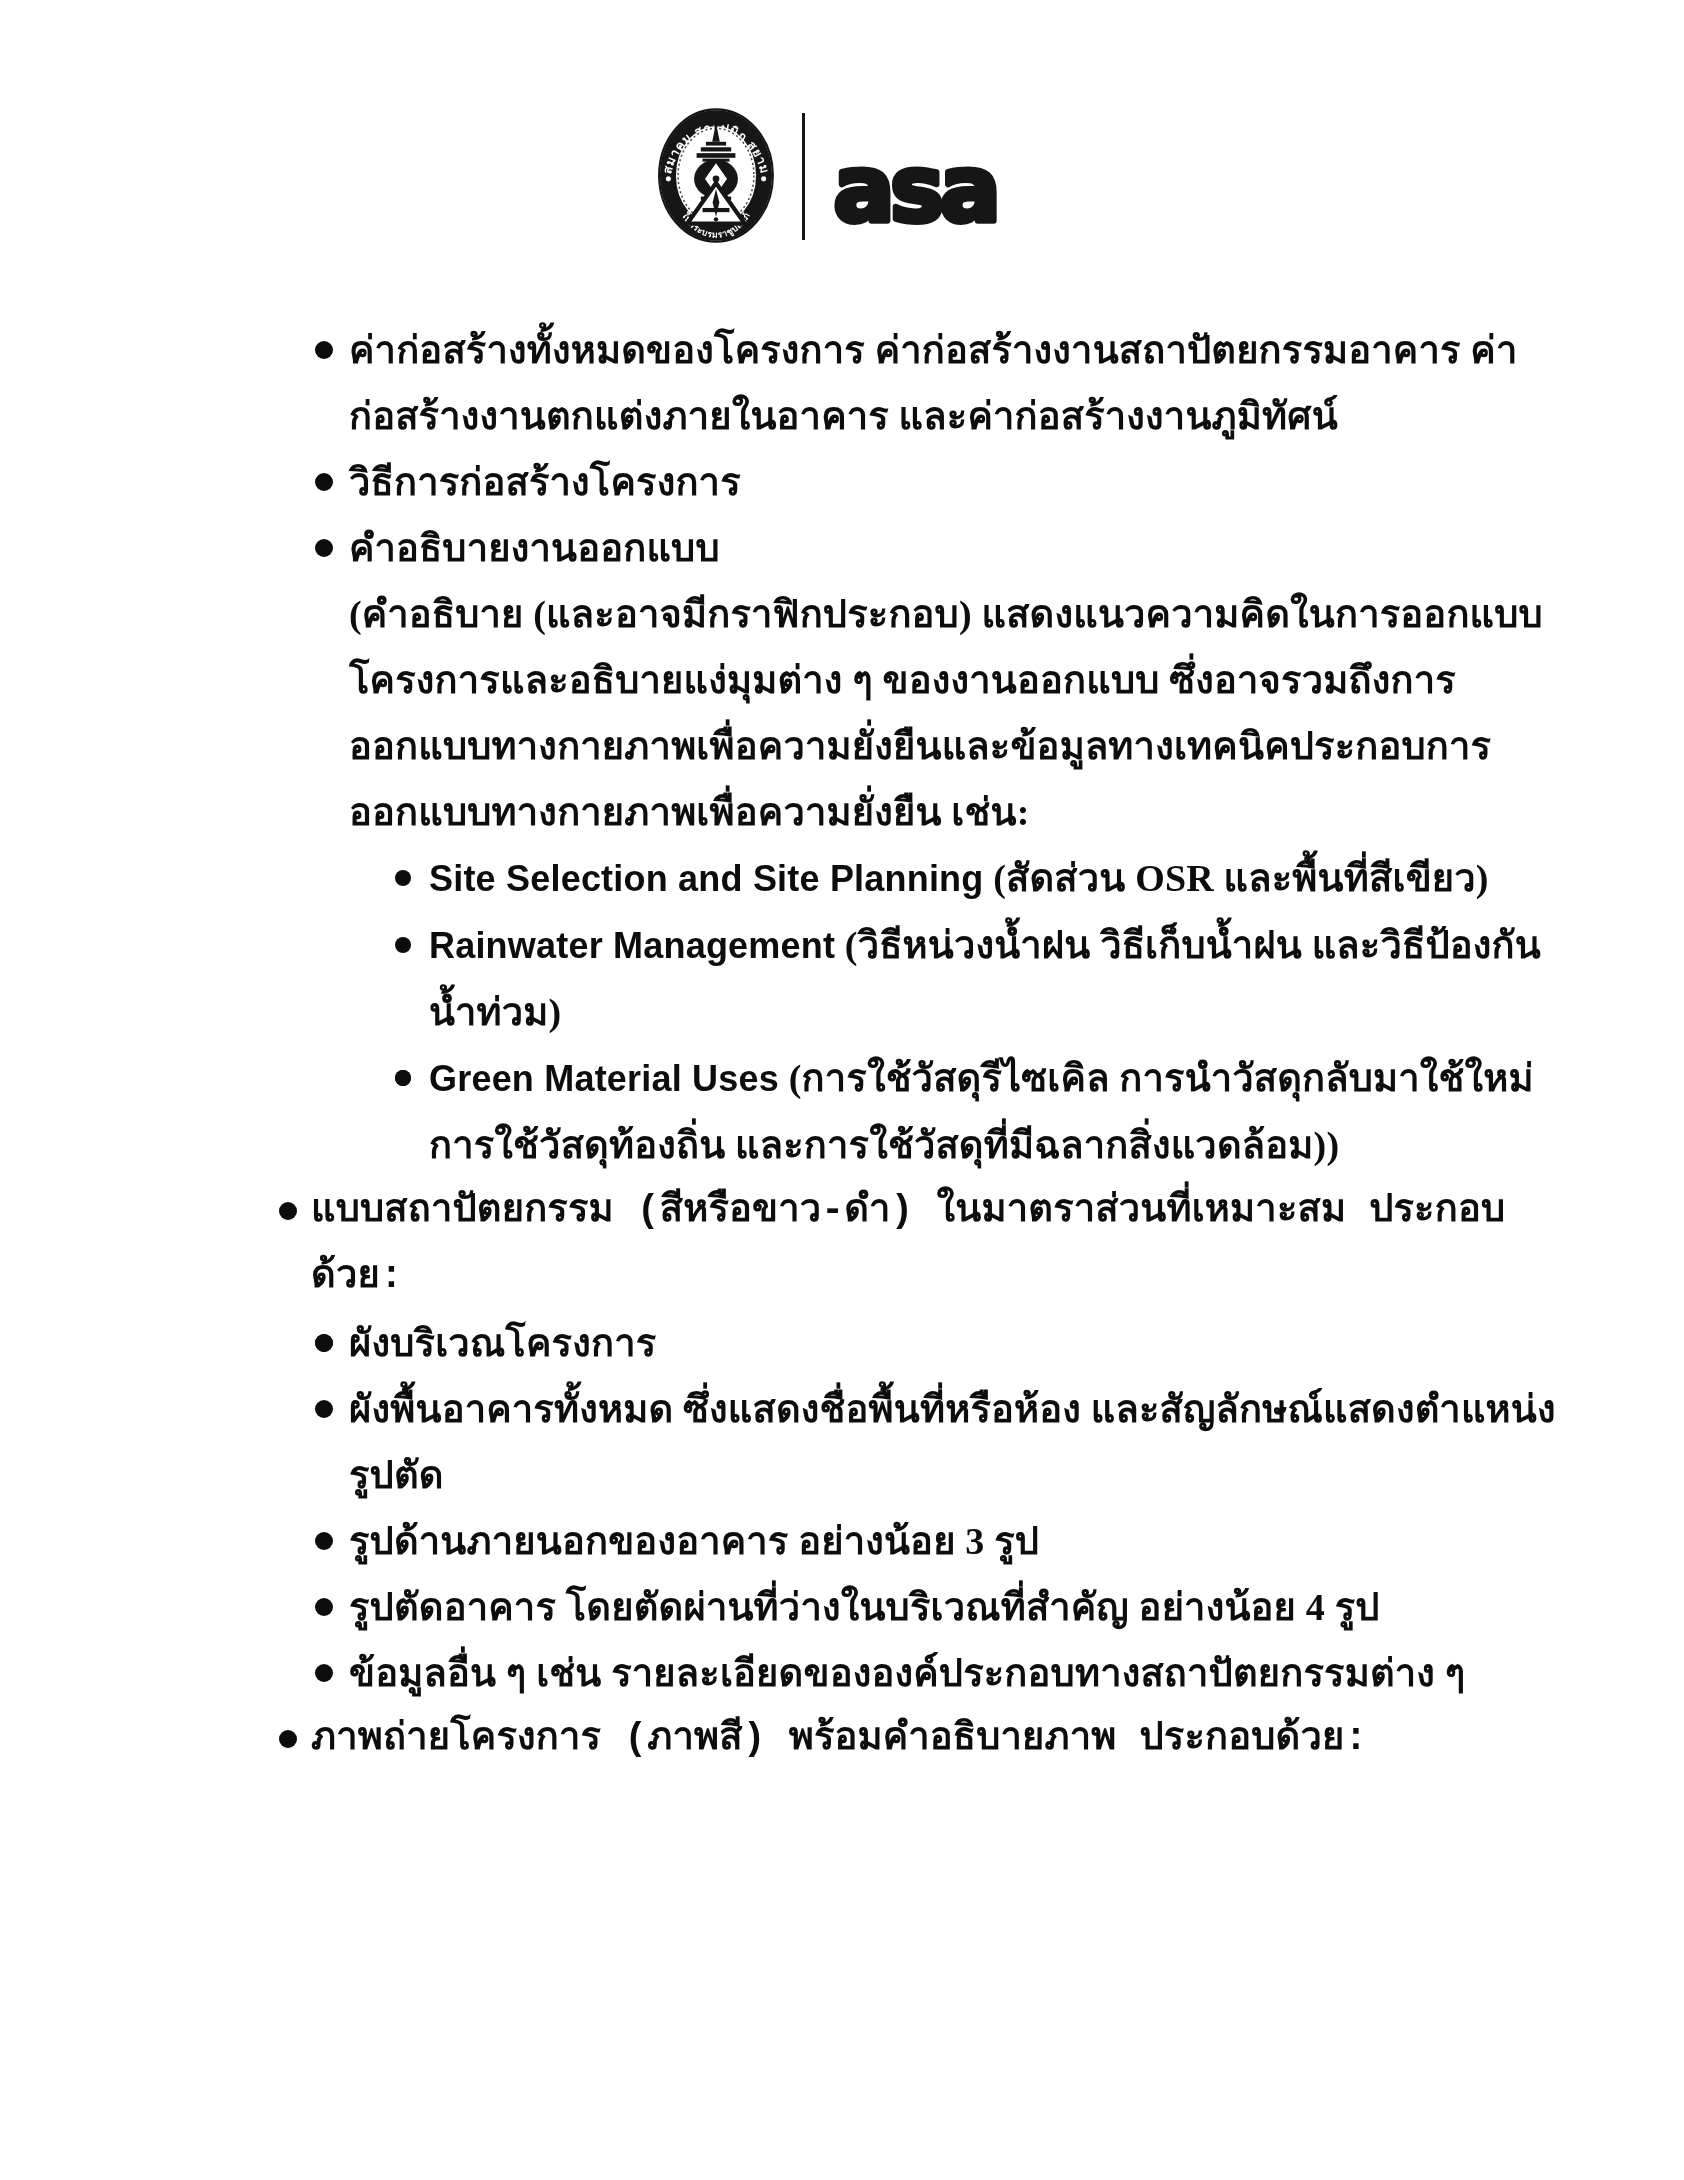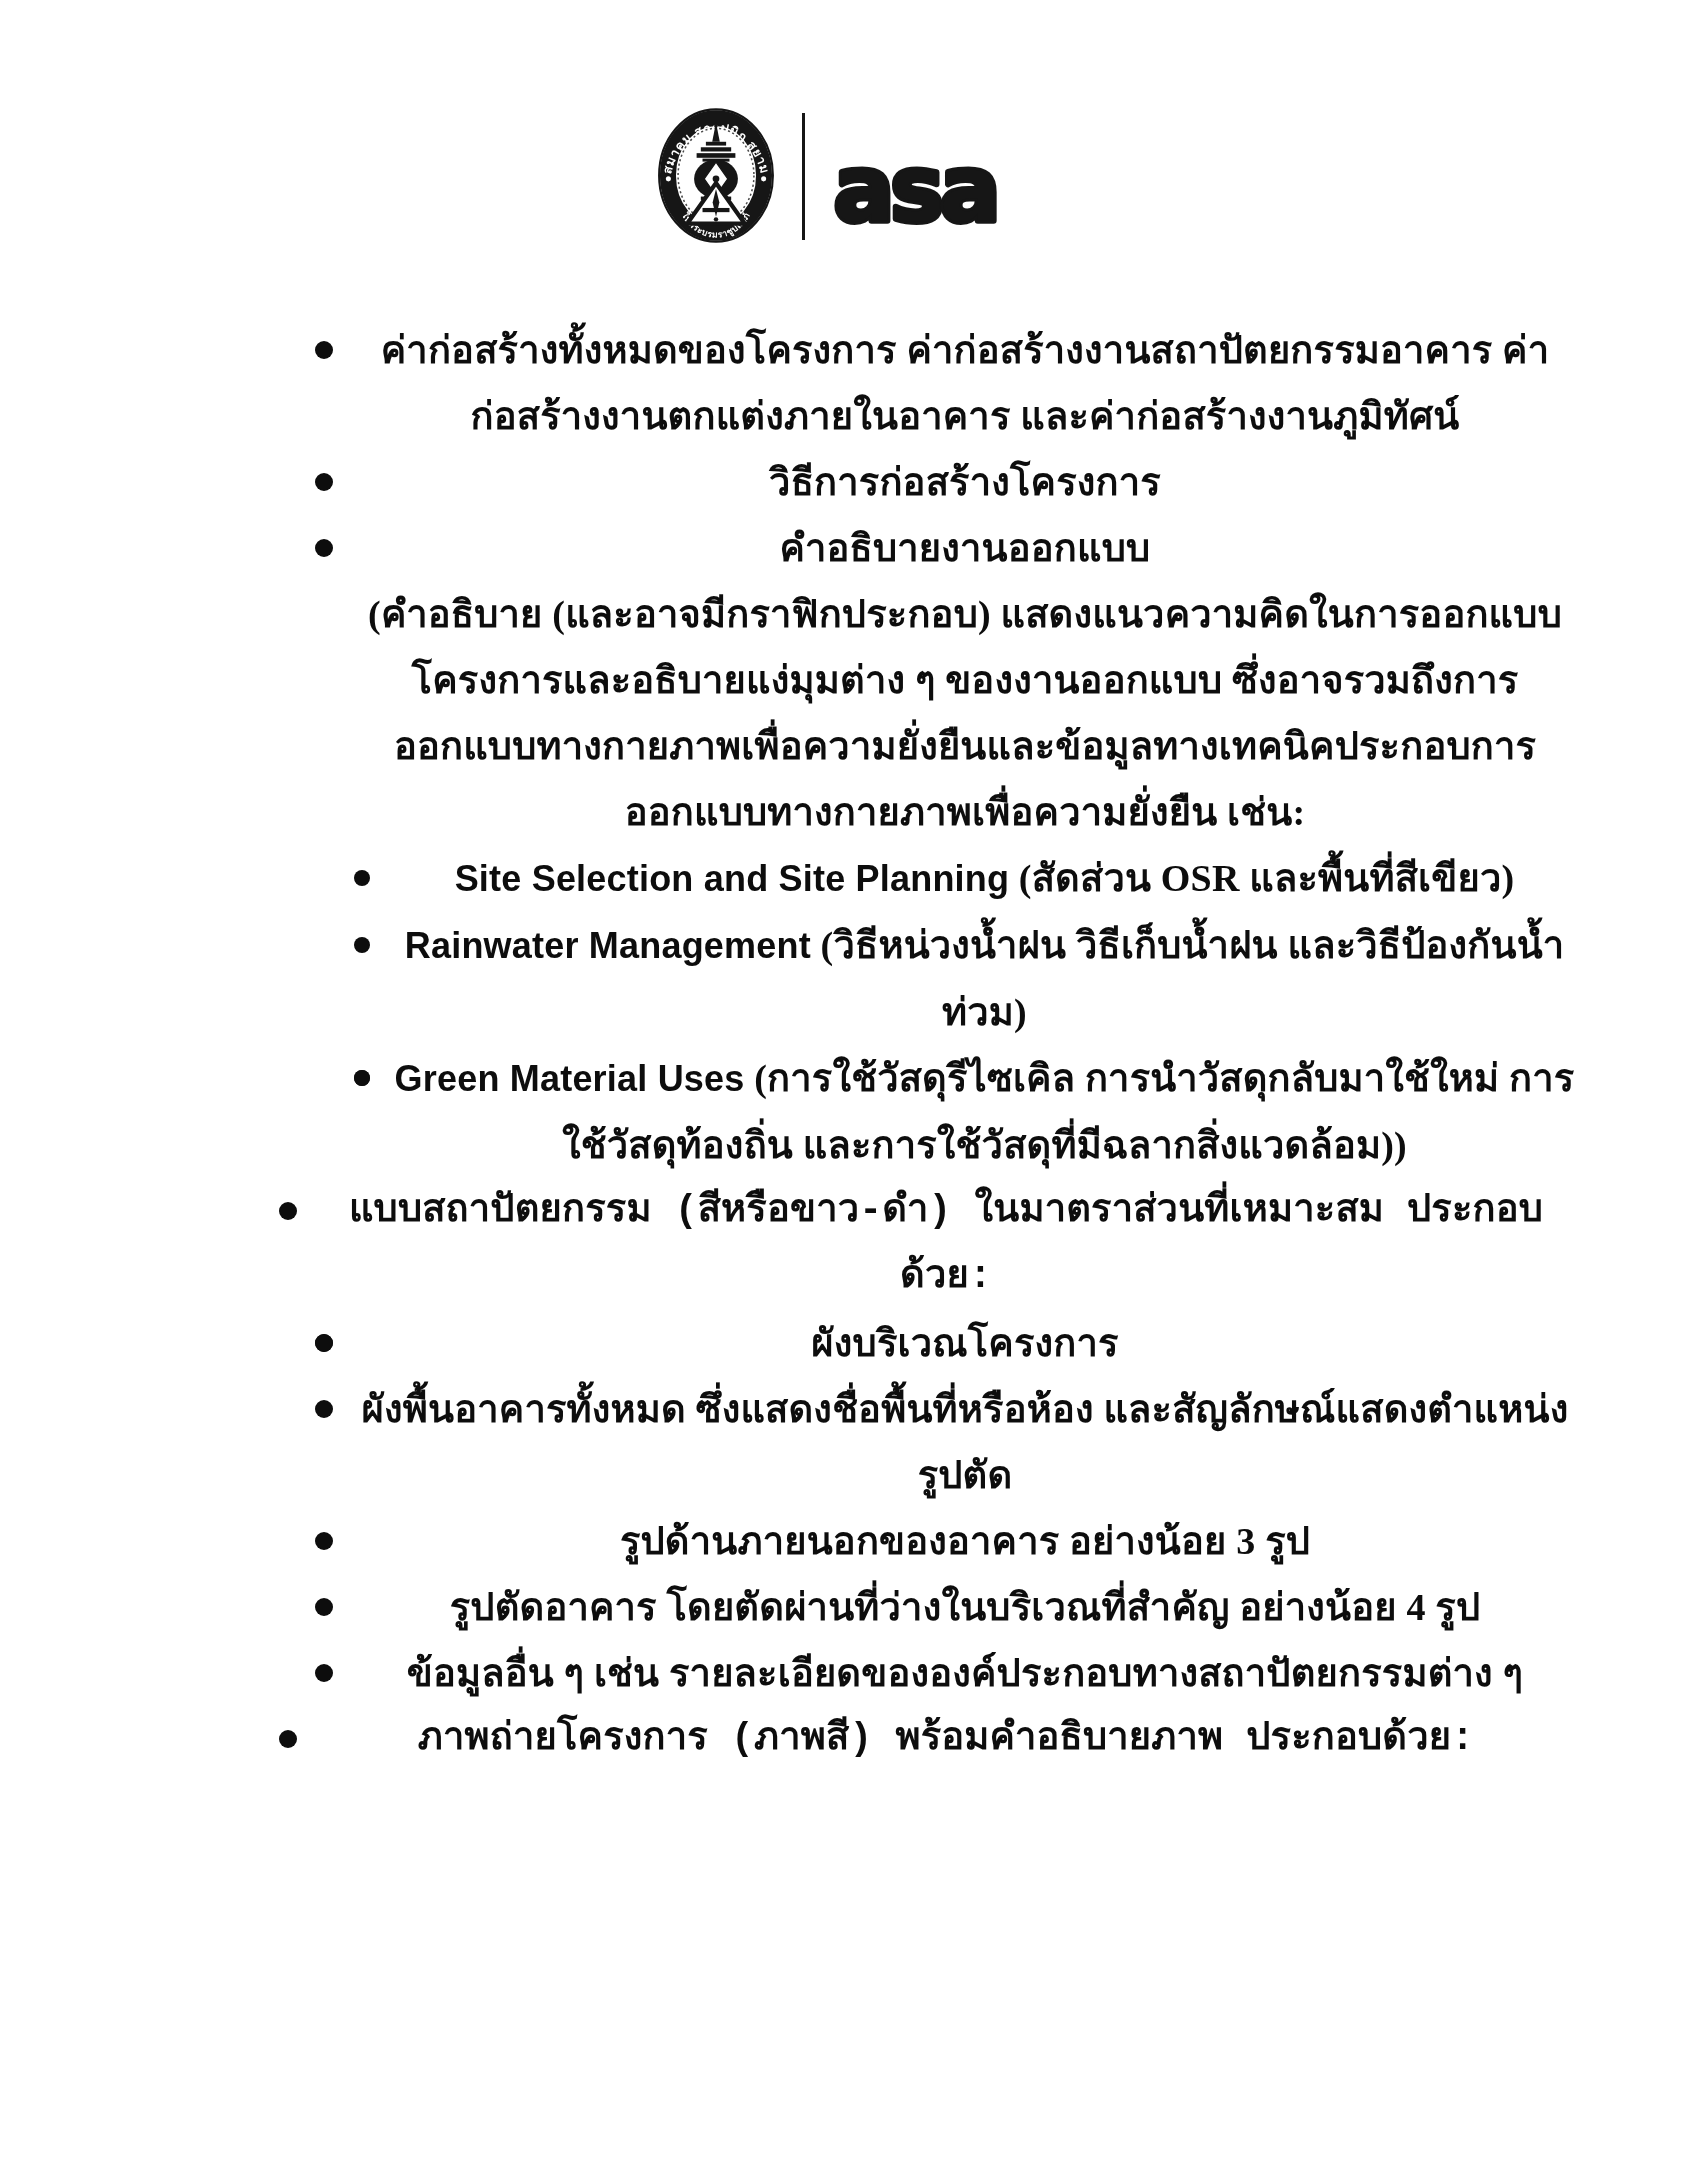--- a/index.html
+++ b/index.html
@@ -21,34 +21,33 @@
 
   
   .content { position: absolute; top: 317px; left: 0; width: 100%; }
   .item {
     position: relative;
     font-size: 38px;
     line-height: 66px;
     font-weight: bold;
     padding-right: 104px;
     letter-spacing: 0.2px;
-    text-align: center;
   }
   .item .bullet {
     position: absolute;
     top: 24px;
     width: 18px; height: 18px;
     border-radius: 50%;
     background: #0d0d0d;
   }
   .lvl1 { padding-left: 311px; font-family: Liberation Mono, monospace; }
   .lvl1 .bullet { left: 279px; }
   .lvl2 { padding-left: 349px; }
   .lvl2 .bullet { left: 315px; }
-  .lvl3 { padding-left: 388px; }
+  .lvl3 { padding-left: 388px; margin-left: 41px; }
   .lvl3 .bullet { left: 354px; width: 16px; height: 16px; top: 25px; }
   .en {
     font-family: "Liberation Sans", "DejaVu Sans", sans-serif;
     font-size: 36px;
   }
   .note { font-weight: bold; }
 </style>
 </head>
 <body>
 

